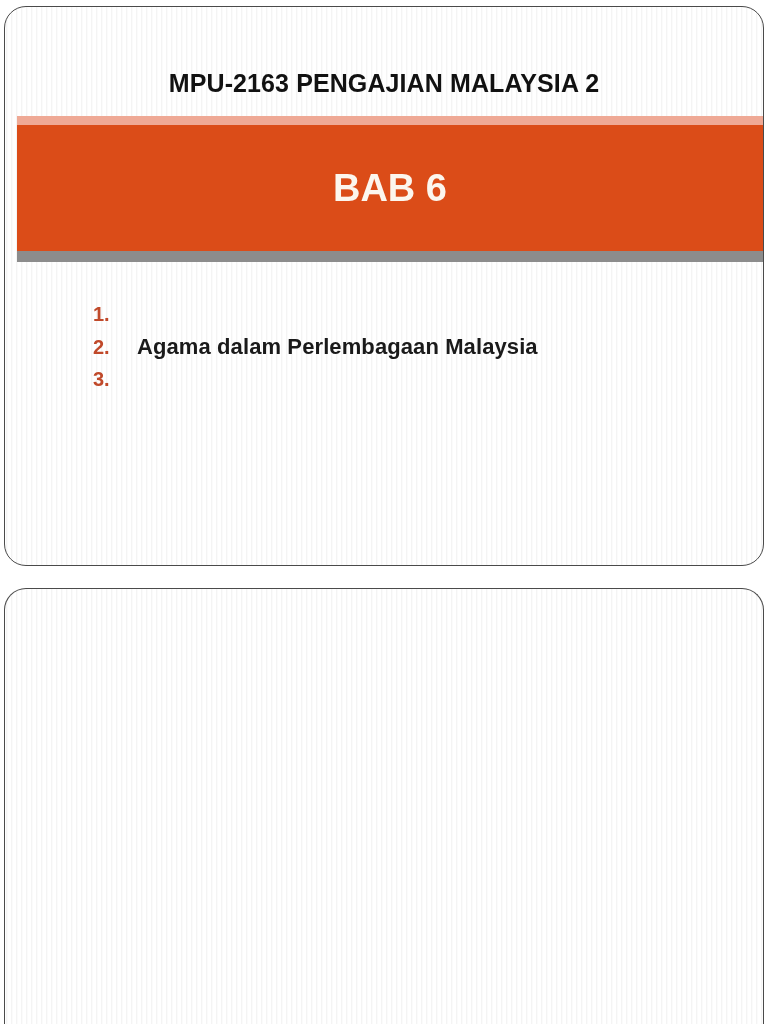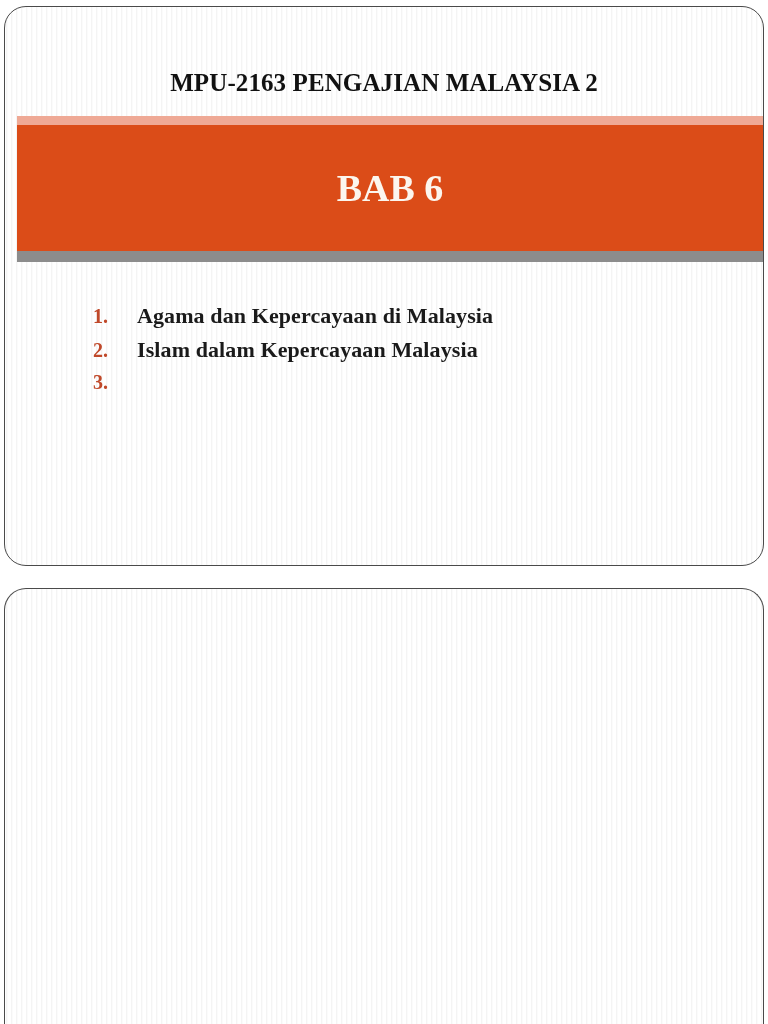--- a/index.html
+++ b/index.html
@@ -1,15 +1,15 @@
 <!DOCTYPE html>
 <html><head>
 <meta charset="utf-8">
 <style>
-  * { margin:0; padding:0; box-sizing:border-box;font-family:Liberation Serif, serif; }
+  * { margin:0; padding:0; box-sizing:border-box; }
   html, body {
     width:768px; height:1024px;
     background:#ffffff;
     font-family:"Liberation Sans", sans-serif;
     overflow:hidden;
   }
   .page {
     position:relative;
     width:768px; height:1024px;
     background:#ffffff;
@@ -125,25 +125,24 @@
         <span>
           <span>BAB 6</span><br>
         </span>
       </div>
       <div class="banner-botstrip"></div>
     </div>
 
     <div class="agenda" id="agenda-1">
       <div class="agenda-item">
         <span class="agenda-marker">1.</span>
-        <span class="agenda-label">Agama dan Kepercayaan di Malaysia</span>
       </div>
       <div class="agenda-item">
         <span class="agenda-marker">2.</span>
-        <span class="agenda-label">Islam dalam Kepercayaan Malaysia</span>
+        <span class="agenda-label">Agama dalam Perlembagaan Malaysia</span>
       </div>
       <div class="agenda-item">
         <span class="agenda-marker">3.</span>
       </div>
     </div>
 
   </div>
 
   <div class="slide" id="slide-2">
 

